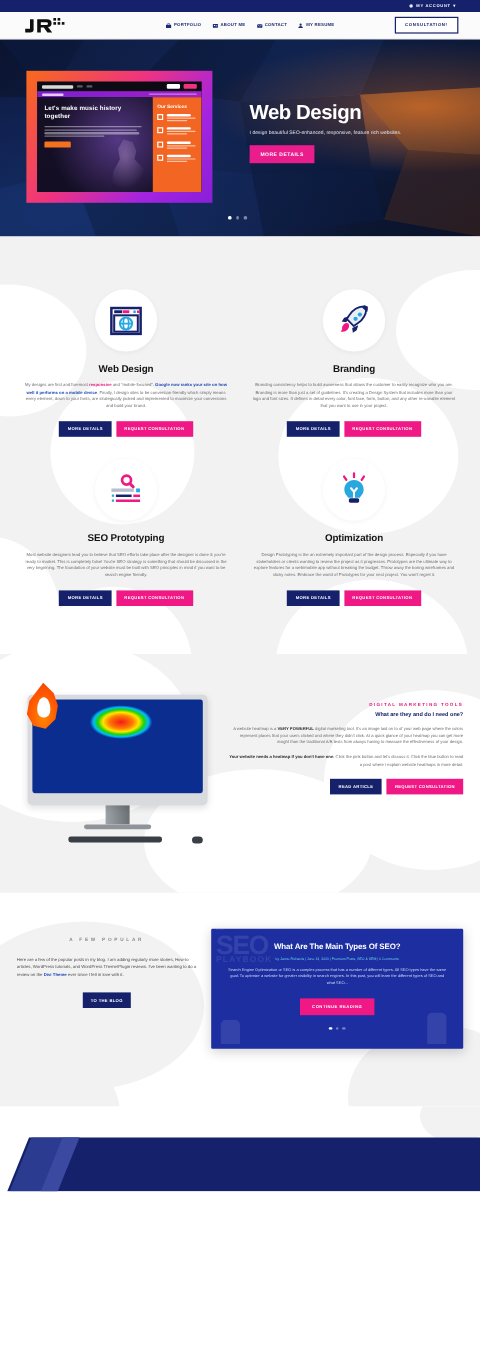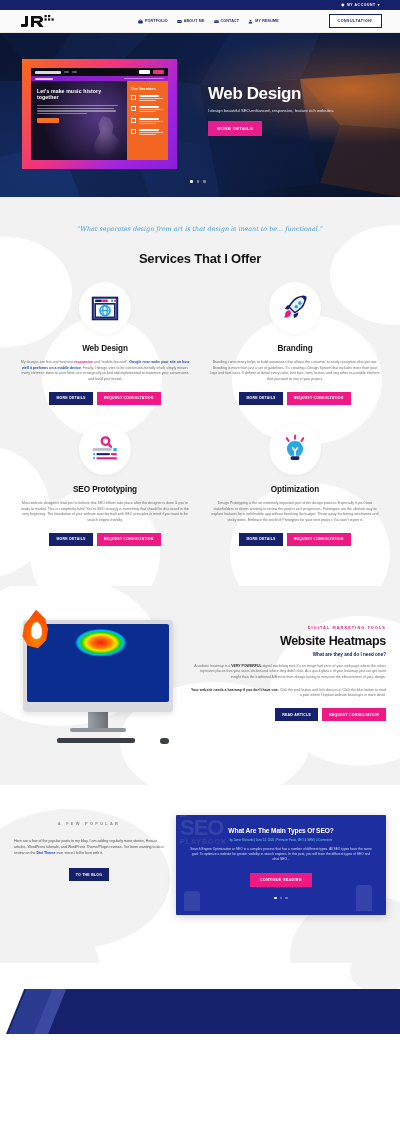--- a/index.html
+++ b/index.html
@@ -520,22 +520,20 @@
 
 <section class="services">
   <div class="blob" style="left:-58px;top:40px;width:130px;height:110px;"></div>
   <div class="blob" style="right:-60px;top:28px;width:130px;height:100px;"></div>
   <div class="blob" style="left:42px;top:120px;width:120px;height:120px;"></div>
   <div class="blob" style="right:18px;top:118px;width:150px;height:130px;"></div>
   <div class="blob" style="left:30px;top:292px;width:130px;height:130px;"></div>
   <div class="blob" style="right:10px;top:286px;width:160px;height:140px;"></div>
   <div class="blob" style="left:-70px;top:250px;width:120px;height:130px;"></div>
 
-  <p class="quote">“What separates design from art is that design is meant to be... functional.”</p>
-  <h2 class="sec-title">Services That I Offer</h2>
 
   <div class="cards">
 
     <div class="card">
       <div class="card-ico">
         <svg width="30" height="30" viewBox="0 0 32 32">
           <rect x="3" y="5" width="26" height="23" fill="none" stroke="#15216b" stroke-width="2.2"></rect>
           <rect x="5.5" y="7" width="7" height="2.6" fill="#15216b"></rect>
           <rect x="13" y="7" width="6" height="2.6" fill="#f01884"></rect>
           <rect x="22.5" y="7.2" width="2.2" height="2.2" fill="#29a8e0"></rect>
@@ -635,21 +633,20 @@
         <div class="kbd"></div>
         <div class="mouse"></div>
         <div class="flame">
             <div class="flame-in"></div>
           </div>
       </div>
     </div>
 
     <div class="heat-right">
       <div class="eyebrow">DIGITAL MARKETING TOOLS</div>
-      <h2 class="heat-title">Website Heatmaps</h2>
       <div class="heat-sub">What are they and do I need one?</div>
       <p class="heat-p"><span>A website heatmap is a </span><b>VERY POWERFUL</b><span> digital marketing tool. It's an image laid on to of your web page where the colors represent places that your users clicked and where they didn't click. At a quick glance of your heatmap you can get more insight than the traditional A/B tests from always having to measure the effectiveness of your design.</span></p>
       <p class="heat-p"><b>Your website needs a heatmap if you don't have one.</b><span> Click the pink button and let's discuss it. Click the blue button to read a post where I explain website heatmaps in more detail.</span></p>
       <div class="heat-btns">
         <span class="btn-blue">READ ARTICLE</span>
         <span class="btn-pink">REQUEST CONSULTATION</span>
       </div>
     </div>
   </div>
 </section>

